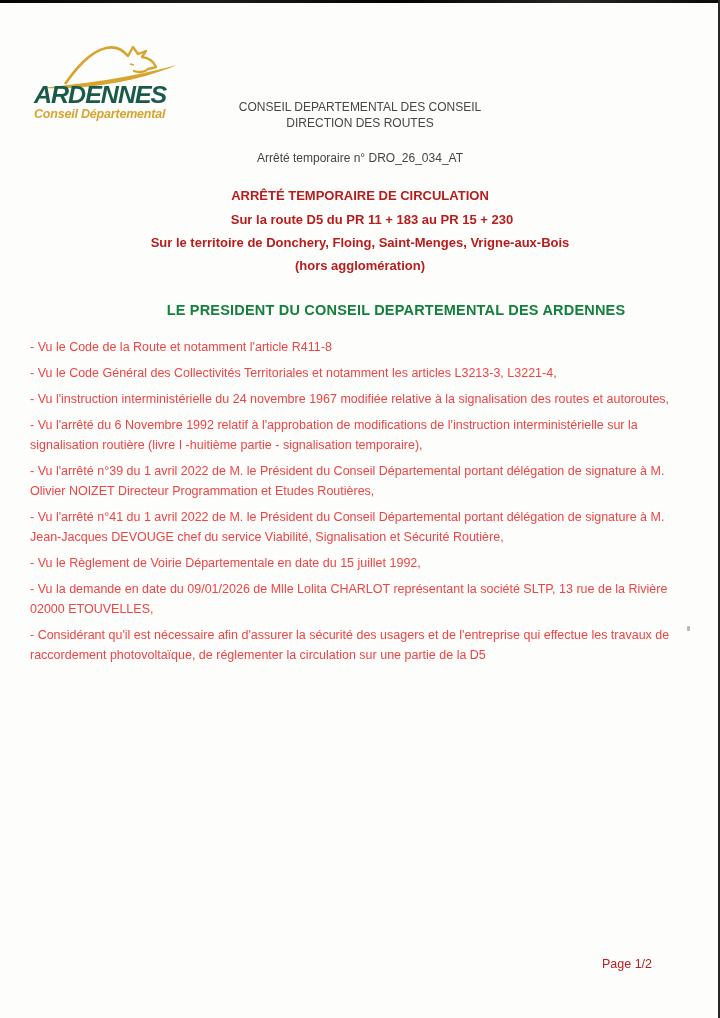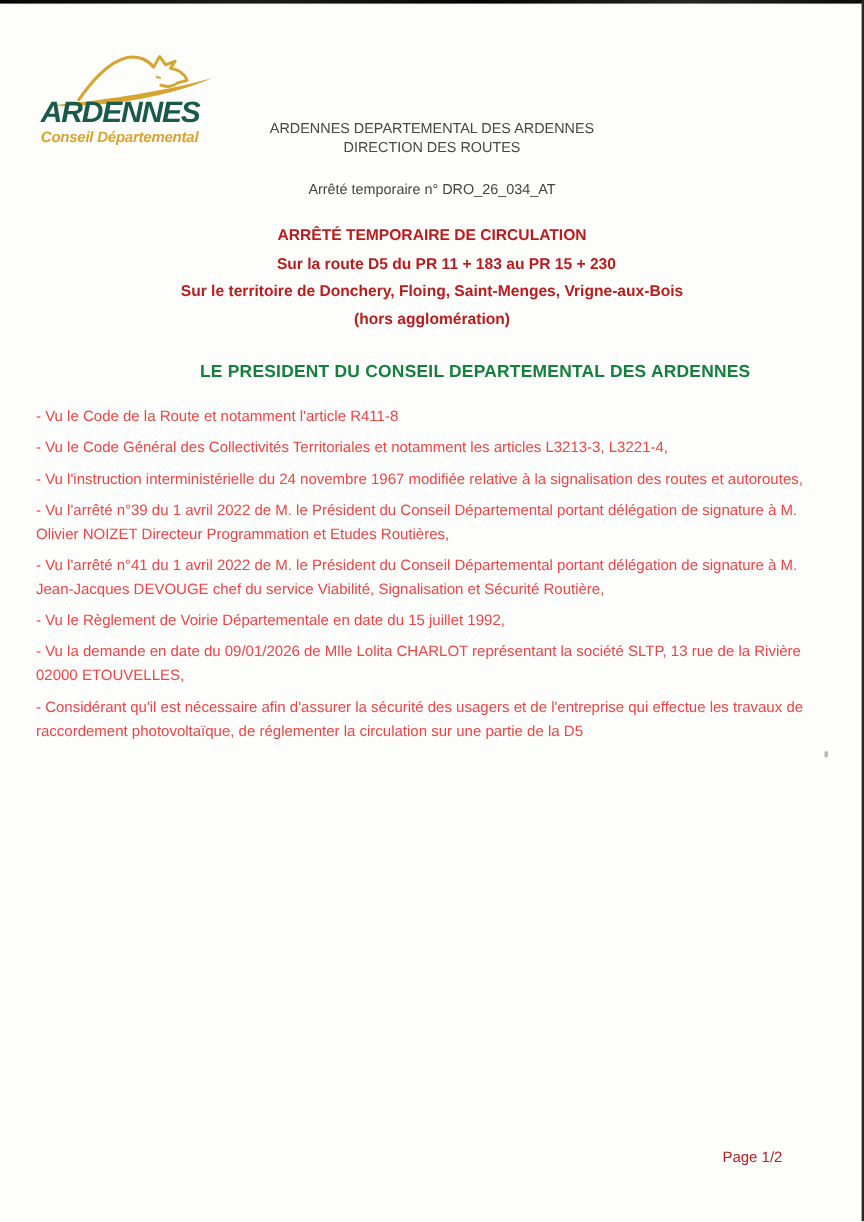--- a/index.html
+++ b/index.html
@@ -84,37 +84,38 @@
       <path d="M30,42 C40,28 54,10 71,6 C80,4 88,8 93,14" fill="none" stroke-width="2.6" stroke="#d7a52f"></path>
       <path d="M93,14 L98,5 L103,12 L111,9 L107,15 C114,16 119,20 121,25 L113,27 C110,30 104,31 99,29" fill="none" stroke-width="2.4" stroke-linejoin="round" stroke-linecap="round" stroke="#d7a52f"></path>
       <path d="M95,22 l4,1" fill="none" stroke-width="1.6" stroke="#d7a52f"></path>
     </svg>
     <div class="logo-name">ARDENNES</div>
     <div class="logo-sub">Conseil Départemental</div>
   </div>
 
 
   <div class="hdr hdr-council">
-    <div>ARDENNES DEPARTEMENTAL DES ARDENNES</div>
+    <div>CONSEIL DEPARTEMENTAL DES CONSEIL</div>
     <div>DIRECTION DES ROUTES</div>
   </div>
 
   <div class="hdr hdr-order">Arrêté temporaire n° DRO_26_034_AT</div>
 
   <div class="hdr title-line t1">ARRÊTÉ TEMPORAIRE DE CIRCULATION</div>
   <div class="hdr title-line t2">Sur la route D5 du PR 11 + 183 au PR 15 + 230</div>
   <div class="hdr title-line t3">Sur le territoire de Donchery, Floing, Saint-Menges, Vrigne-aux-Bois</div>
   <div class="hdr title-line t4">(hors agglomération)</div>
 
   <div class="hdr president">LE PRESIDENT DU CONSEIL DEPARTEMENTAL DES ARDENNES</div>
 
   <div class="clauses">
     <p>- Vu le Code de la Route et notamment l'article R411-8</p>
     <p>- Vu le Code Général des Collectivités Territoriales et notamment les articles L3213-3, L3221-4,</p>
     <p>- Vu l'instruction interministérielle du 24 novembre 1967 modifiée relative à la signalisation des routes et autoroutes,</p>
+    <p>- Vu l'arrêté du 6 Novembre 1992 relatif à l'approbation de modifications de l'instruction interministérielle sur la signalisation routière (livre I -huitième partie - signalisation temporaire),</p>
     <p>- Vu l'arrêté n°39 du 1 avril 2022 de M. le Président du Conseil Départemental portant délégation de signature à M. Olivier NOIZET Directeur Programmation et Etudes Routières,</p>
     <p>- Vu l'arrêté n°41 du 1 avril 2022 de M. le Président du Conseil Départemental portant délégation de signature à M. Jean-Jacques DEVOUGE chef du service Viabilité, Signalisation et Sécurité Routière,</p>
     <p>- Vu le Règlement de Voirie Départementale en date du 15 juillet 1992,</p>
     <p>- Vu la demande en date du 09/01/2026 de Mlle Lolita CHARLOT représentant la société SLTP, 13 rue de la Rivière 02000 ETOUVELLES,</p>
     <p>- Considérant qu'il est nécessaire afin d'assurer la sécurité des usagers et de l'entreprise qui effectue les travaux de raccordement photovoltaïque, de réglementer la circulation sur une partie de la D5</p>
   </div>
 
   <div class="page-number">Page 1/2</div>
 
 </div>

